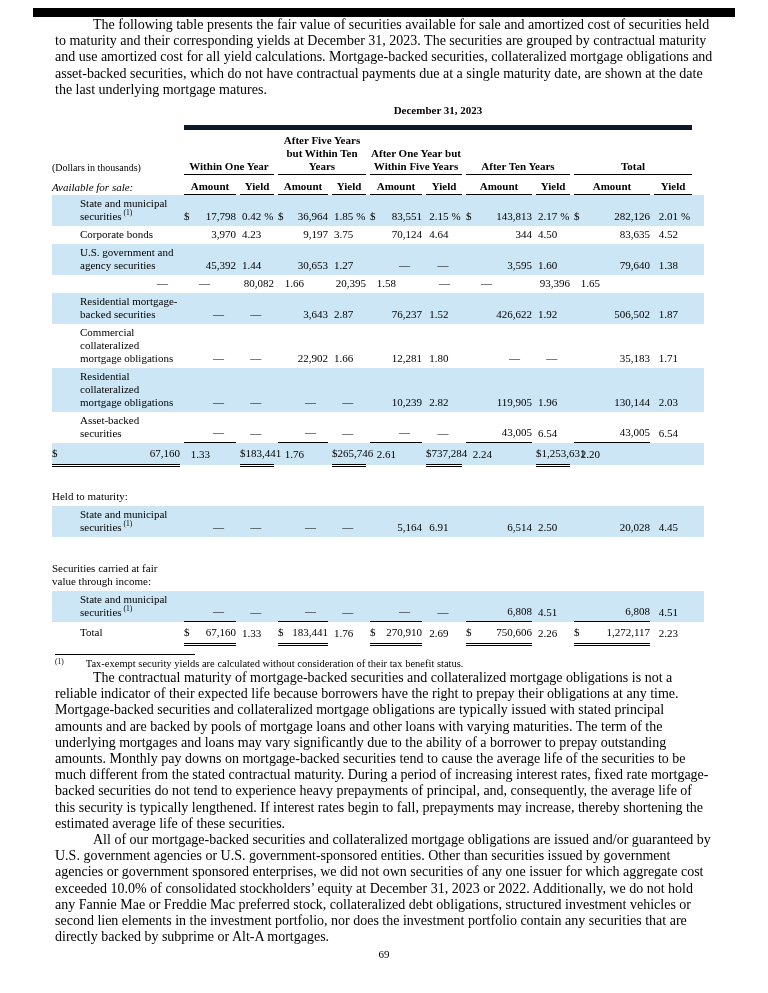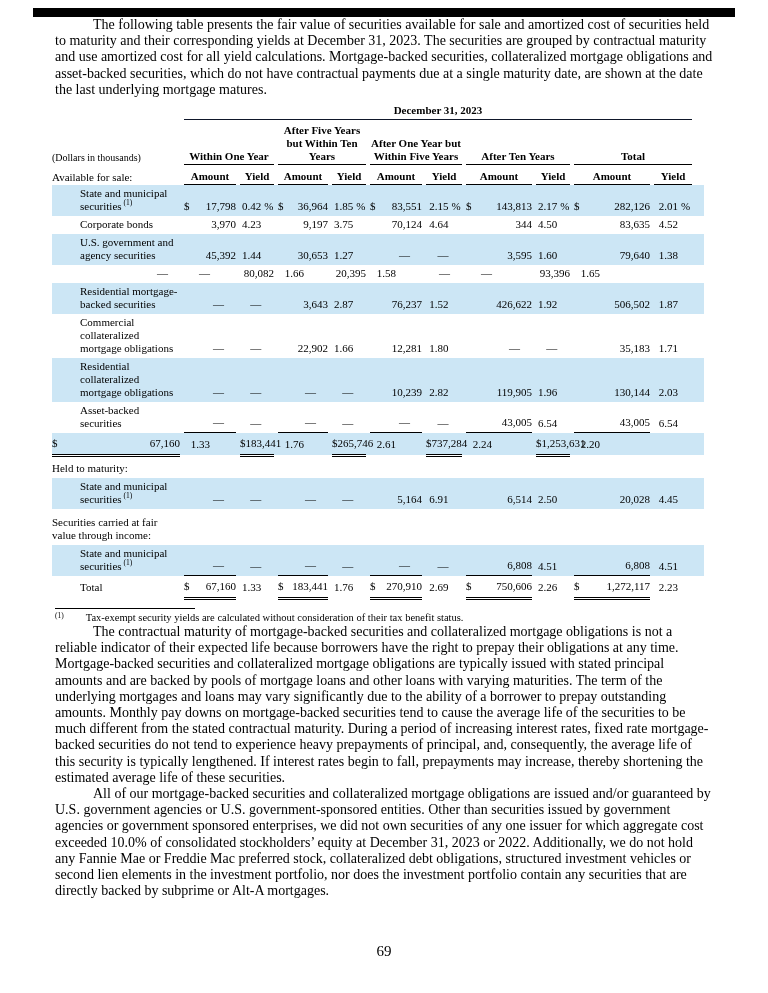--- a/index.html
+++ b/index.html
@@ -18,48 +18,48 @@
 
   
   .t{
     margin-top:6px;margin-left:-3px;width:652px;
     --cols:128px 52px 34px 50px 34px 52px 36px 66px 34px 76px 38px;
     font-size:11px;line-height:13px;
   }
   .trow{display:grid;grid-template-columns:var(--cols);column-gap:4px;align-items:stretch;}
   .trow.hl{background:var(--hl,#cce6f5);}
   .cell{display:flex;align-items:flex-end;padding:2px 0 3px 0;}
-  .lab{padding-left:28px;align-items:center;}
+  .lab{padding-left:28px;align-items:flex-start;}
   .lab.section{padding-left:0;}
   .amt{justify-content:space-between;}
   .amt .cur{text-align:left;}
   .amt .val{text-align:right;flex:1;}
   .amt .val.dash{padding-right:12px;}
   .yld .yv{width:26px;text-align:right;}
   .yld .yp{width:12px;padding-left:3px;text-align:left;}
   sup.fn{font-size:7.5px;vertical-align:super;line-height:0;}
   
-  .title-cell{grid-column:2 / -1;text-align:center;font-weight:bold;border-bottom:1px solid #0f172a;padding-bottom:2px;}
+  .title-cell{grid-column:2 / -1;text-align:center;font-weight:bold;border-bottom:5px solid #0f172a;padding-bottom:8px;}
   .ghead{font-weight:bold;text-align:center;border-bottom:1px solid #000;align-self:end;padding-bottom:1px;margin-top:4px;}
   .g2{grid-column:span 2;}
   .dollars{font-size:10px;align-self:end;padding-bottom:1px;}
   .shead{font-weight:bold;text-align:center;border-bottom:1px solid #000;align-self:end;margin-top:3px;padding:2px 0 1px 0;}
-  .afs{align-self:end;padding:2px 0 1px 0;}
+  .afs{align-self:end;padding:2px 0 1px 0;font-style:italic;}
   
   .ru{border-bottom:1px solid #000;}
   .du{border-bottom:1px solid #000;position:relative;}
   .du::after{content:"";position:absolute;left:0;right:0;bottom:-3px;border-top:1px solid #000;}
   .trow.tot .cell{padding-top:4px;padding-bottom:4px;}
-  .trow.after-du{padding-top:5px;}
+  .trow.after-du{padding-top:23px;}
 
   
   .fnsep{width:140px;border-top:1px solid #000;margin-top:10px;}
   .footnote{font-size:10.5px;line-height:13px;margin-top:2px;display:flex;}
   .footnote .mk{font-size:7.5px;vertical-align:super;margin-right:22px;position:relative;top:-2px;}
-  .pageno{position:absolute;left:0;right:0;bottom:33px;text-align:center;font-size:15px;}
+  .pageno{position:absolute;left:0;right:0;bottom:33px;text-align:center;font-size:11px;}
 </style>
 </head>
 <body>
 
 <div class="topbar"></div>
 
 <div class="content">
   <p class="body-para p1">The following table presents the fair value of securities available for sale and amortized cost of securities held to maturity and their corresponding yields at December 31, 2023. The securities are grouped by contractual maturity and use amortized cost for all yield calculations. Mortgage-backed securities, collateralized mortgage obligations and asset-backed securities, which do not have contractual payments due at a single maturity date, are shown at the date the last underlying mortgage matures.</p>
 
   <div class="t" style="--hl: #cce6f5;">

